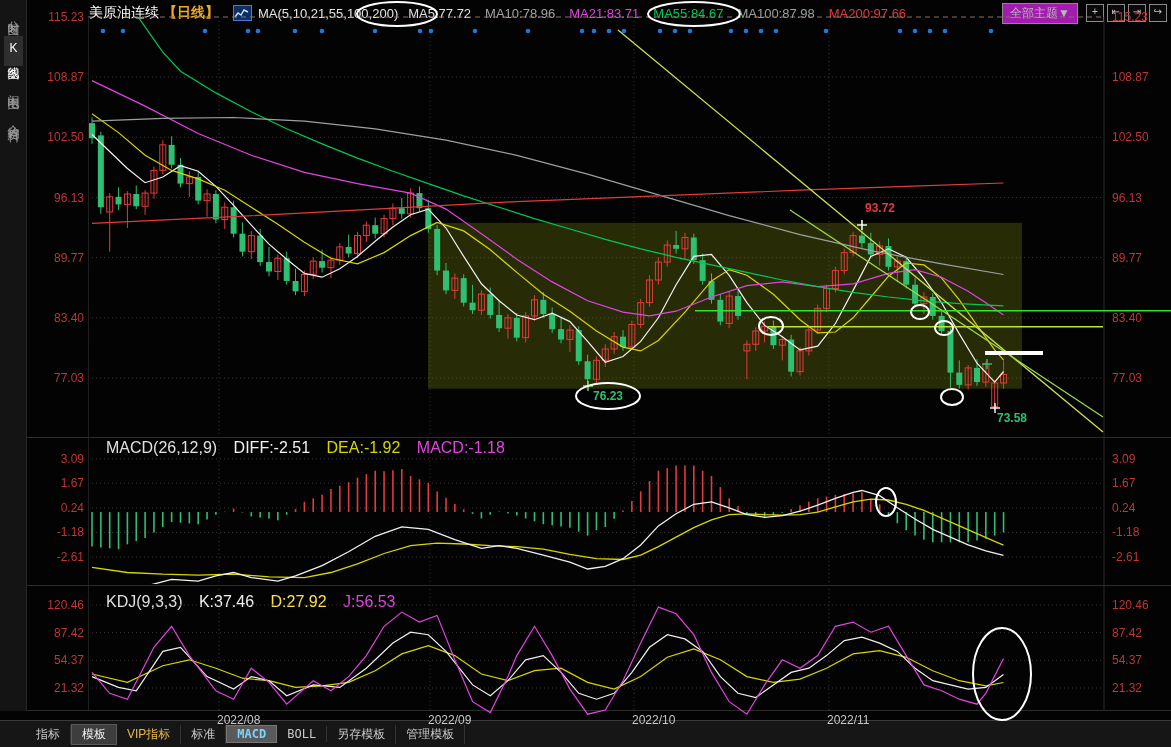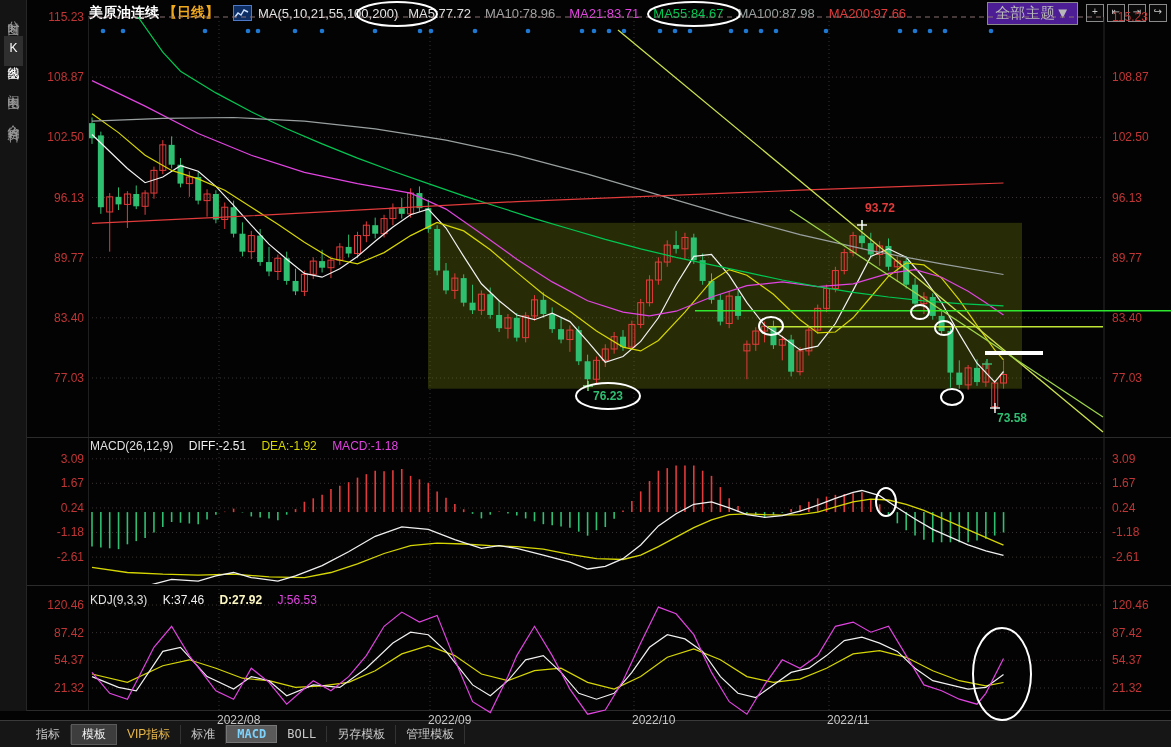--- a/index.html
+++ b/index.html
@@ -1,34 +1,34 @@
 <!DOCTYPE html>
 <html><head>
 <meta charset="utf-8">
 <style>
   html,body{margin:0;padding:0;background:#000;}
   .app{position:relative;width:1171px;height:747px;background:#030303;overflow:hidden;
        font-family:"Liberation Sans","DejaVu Sans",sans-serif;-webkit-font-smoothing:antialiased;}
   
   .hdr{position:absolute;left:27px;top:0;right:4px;height:26px;display:flex;align-items:center;z-index:5;}
-  .hdr .sym{color:#fff;font-weight:bold;font-size:14px;margin-left:62px;}
+  .hdr .sym{color:#fff;font-weight:normal;font-size:14px;margin-left:62px;}
   .hdr .per{color:#f0a81c;font-weight:bold;font-size:14px;margin-left:4px;}
   .chart-ic{display:inline-block;width:17px;height:14px;background:#0e2f66;border:1px solid #4d79c7;margin-left:14px;}
   .hdr .maset{color:#e6e6e6;font-size:13px;margin-left:6px;}
   .mavals{display:flex;gap:14px;margin-left:10px;font-size:13px;}
-  .hdr .theme{margin-left:auto;border:1px solid #8a8a8a;color:#b8b8b8;font-size:15px;padding:1px 7px;background:#4c1d95;cursor:default;}
+  .hdr .theme{margin-left:auto;border:1px solid #8a8a8a;color:#b8b8b8;font-size:12px;padding:1px 7px;background:#a21caf;cursor:default;}
   .winbtns{display:flex;gap:3px;margin-left:8px;}
   .wbtn{width:16px;height:16px;border:1px solid #8a8a8a;color:#c8c8c8;font-size:10px;line-height:14px;text-align:center;background:#0a0a0a;}
   
   .side{position:absolute;left:0;top:0;width:27px;height:711px;background:#141414;border-right:1px solid #262626;
         display:flex;flex-direction:column;align-items:center;gap:14px;padding-top:6px;z-index:5;box-sizing:border-box;}
   .sitem{writing-mode:vertical-lr;text-orientation:upright;letter-spacing:2px;font-size:12px;color:#9a9a9a;padding:5px 1px;cursor:default;}
   .sitem.sel{background:#2f2f2f;color:#ffffff;}
   
-  .ihdr{position:absolute;left:90px;font-size:12px;z-index:5;white-space:nowrap;}
+  .ihdr{position:absolute;left:106px;font-size:16px;z-index:5;white-space:nowrap;}
   .ihdr span{margin-right:12px;}
   
   .xrow{position:absolute;left:27px;top:711px;right:0;height:16px;z-index:5;}
   .plabel{position:absolute;left:78px;top:0;color:#f0c020;font-weight:bold;font-size:12px;}
   .plabel .arr{color:#f08000;}
   
   .tabs{position:absolute;left:0;bottom:0;right:0;height:27px;background:#161616;border-top:1px solid #3a3a3a;
         display:flex;align-items:center;padding-left:26px;z-index:5;font-size:12px;box-sizing:border-box;}
   .tab{padding:1px 10px;color:#c8c8c8;border-right:1px solid #333;cursor:default;}
   .t-raised{background:#3d3d3d;color:#f0f0f0;border:1px solid #5a5a5a;}
@@ -79,21 +79,21 @@
   <div class="ihdr" style="top:439px">
     <span style="color:#e0e0e0">MACD(26,12,9)</span>
     <span id="macd-diff" style="color: rgb(240, 240, 240);">DIFF:-2.51</span>
     <span id="macd-dea" style="color: rgb(214, 214, 0);">DEA:-1.92</span>
     <span id="macd-macd" style="color: rgb(225, 68, 225);">MACD:-1.18</span>
   </div>
 
   <div class="ihdr" style="top:593px">
     <span style="color:#e0e0e0">KDJ(9,3,3)</span>
     <span id="kdj-k" style="color: rgb(240, 240, 240);">K:37.46</span>
-    <span id="kdj-d" style="color: #fef9c3; font-weight: bold;">D:27.92</span>
+    <span id="kdj-d" style="color: #fde047;">D:27.92</span>
     <span id="kdj-j" style="color: rgb(225, 68, 225);">J:56.53</span>
   </div>
 
 
   <div class="tabs" id="tabbar">
       <span class="tab t-plain">指标</span>
       <span class="tab t-raised">模板</span>
       <span class="tab t-vip">VIP指标</span>
       <span class="tab t-plain">标准</span>
       <span class="tab t-mono-raised">MACD</span>

